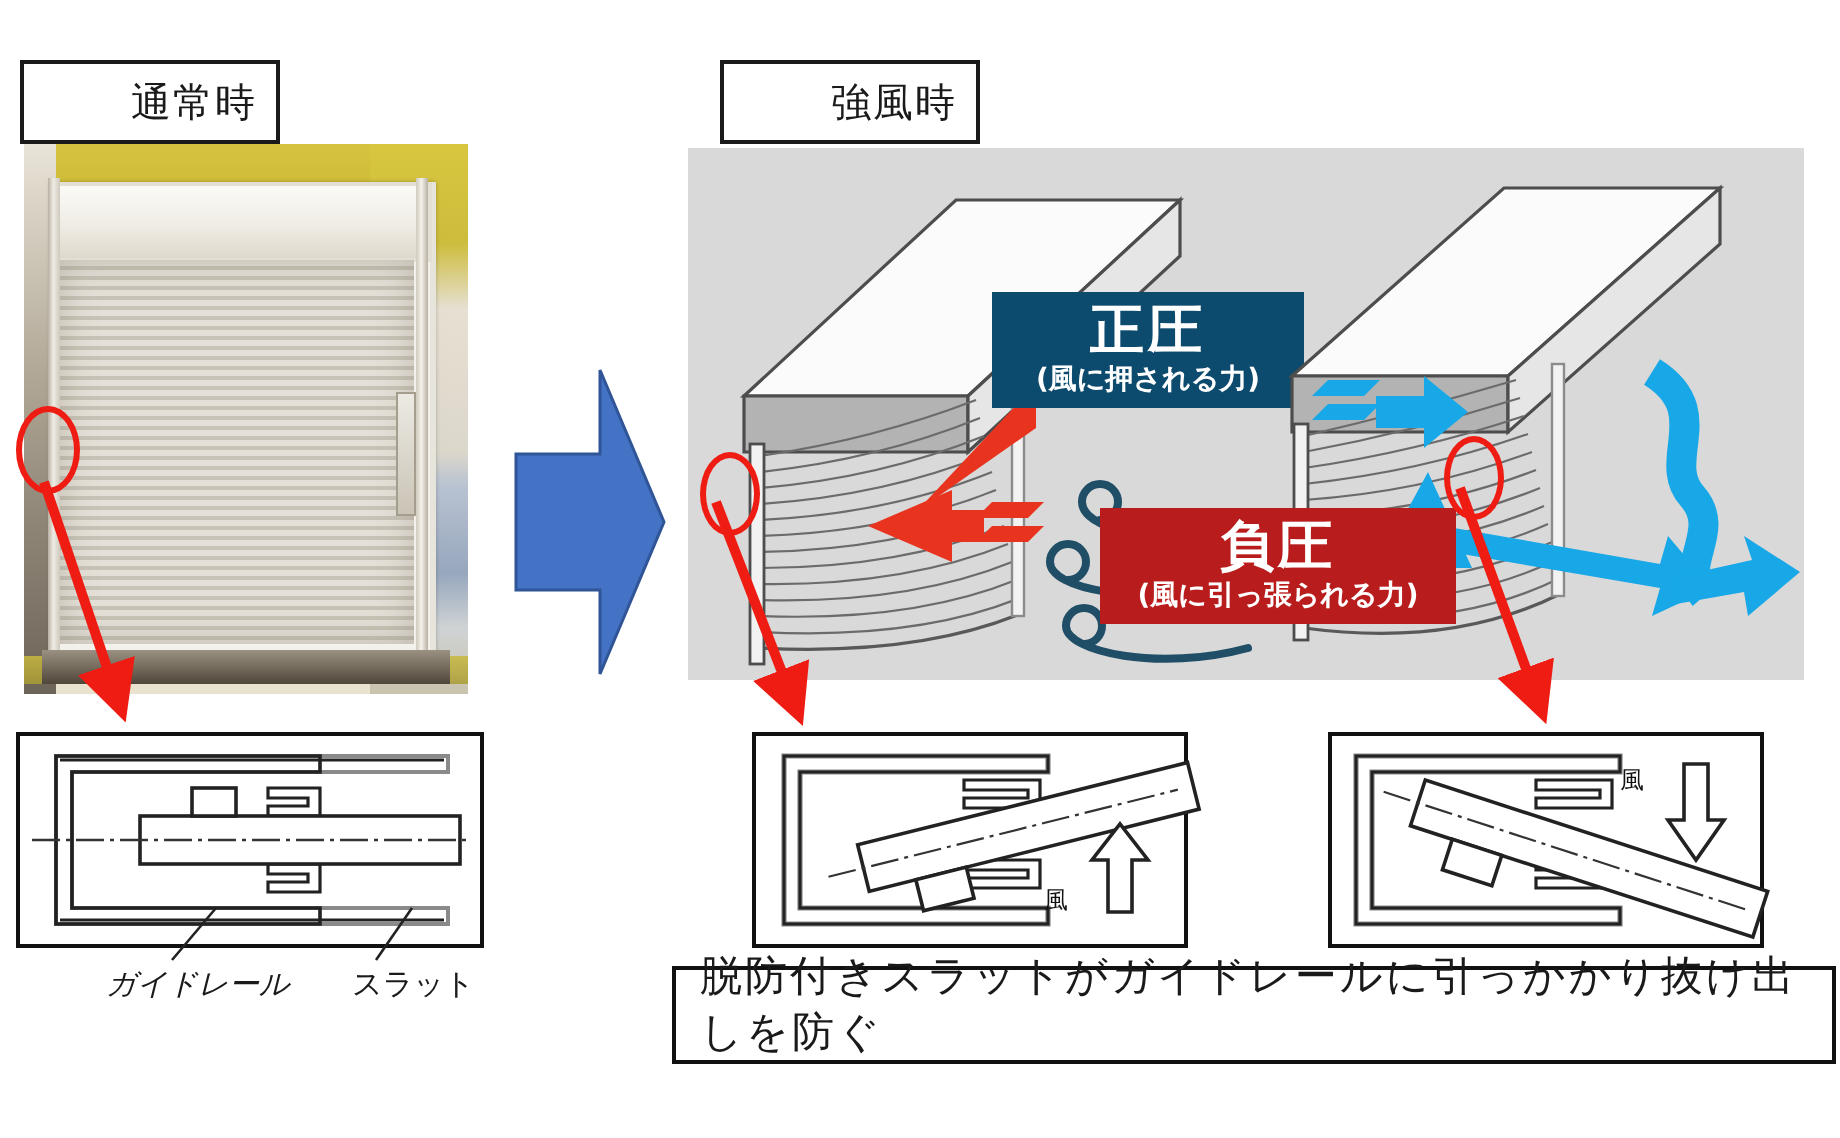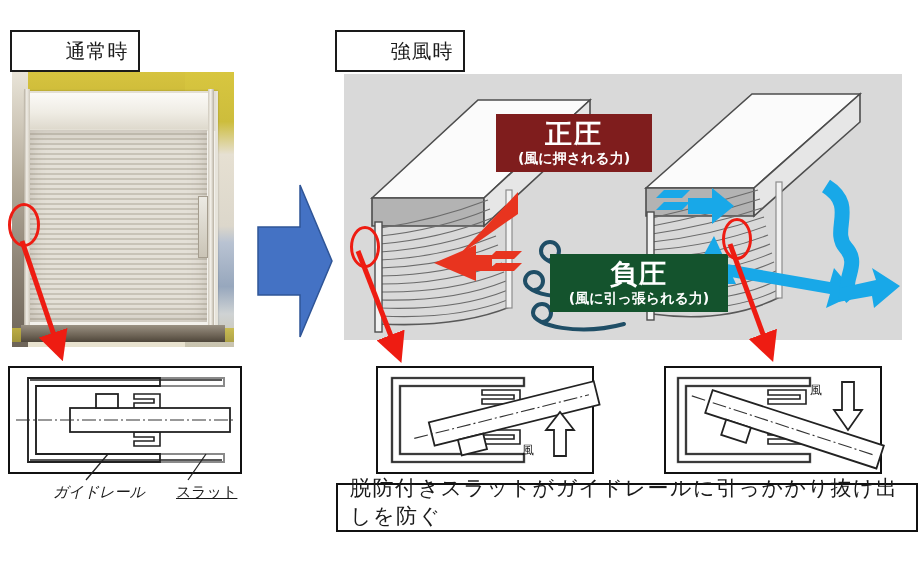--- a/index.html
+++ b/index.html
@@ -55,22 +55,22 @@
   .gpanel{background:#d9d9d9;}
 
   
   .callout{
     display:flex;flex-direction:column;align-items:center;justify-content:center;
     color:#ffffff;text-align:center;line-height:1.05;
     font-family:"DejaVu Sans","Liberation Sans",sans-serif;
   }
   .callout .big{font-size:27px;font-weight:bold;letter-spacing:2px;}
   .callout .small{font-size:14px;font-weight:bold;letter-spacing:0px;margin-top:2px;}
-  .c-red{background:#7f1d1d;}
-  .c-blue{background:#14532d;}
+  .c-red{background:#0c4a6e;margin-top:32px;}
+  .c-blue{background:#b91c1c;}
 
   
   .xsec{border:2px solid #111111;background:#ffffff;}
 
   
   .caption{
     border:2px solid #111111;background:#ffffff;
     display:flex;align-items:flex-end;
     font-size:21px;color:#1a1a1a;padding-left:12px;letter-spacing:1.5px;
     font-family:"DejaVu Sans","Liberation Sans",sans-serif;
@@ -133,29 +133,29 @@
   </svg>
 </div>
 
 <svg class="abs" style="left:40px;top:452px;width:210px;height:30px;" viewBox="0 0 210 30">
   <line x1="46" y1="28" x2="68" y2="2" stroke="#222" stroke-width="1.3"></line>
   <line x1="148" y1="28" x2="166" y2="2" stroke="#222" stroke-width="1.3"></line>
 </svg>
 <div class="abs lbl" style="left:53px;top:483px;font-style:italic;">
   <span>ガイドレール</span>
 </div>
-<div class="abs lbl" style="left:176px;top:483px;text-decoration:underline;">
+<div class="abs lbl" style="left:176px;top:483px;">
   <span>スラット</span>
 </div>
 
 <svg class="abs" style="left:256px;top:183px;width:78px;height:156px;" viewBox="0 0 78 156">
   <path d="M2,44 L44,44 L44,2 L76,78 L44,154 L44,112 L2,112 Z" fill="#4472c4" stroke="#2f5597" stroke-width="1.5"></path>
 </svg>
 
-<div class="abs chip" style="left:335px;top:30px;width:82px;height:38px;">
+<div class="abs chip" style="left:360px;top:30px;width:82px;height:38px;">
   <span>強風時</span>
 </div>
 
 <div class="abs gpanel" style="left:344px;top:74px;width:558px;height:266px;">
 
   <svg class="abs" style="left:6px;top:4px;width:300px;height:250px;" viewBox="0 0 300 250">
 
     <path d="M22,120 L128,22 L240,22 L134,120 Z" fill="#fbfbfb" stroke="#4d4d4d" stroke-width="1.6"></path>
     <path d="M22,120 L22,148 L134,148 L134,120 Z" fill="#b3b3b3" stroke="#4d4d4d" stroke-width="1.6"></path>
     <path d="M134,120 L240,22 L240,50 L134,148 Z" fill="#e6e6e6" stroke="#4d4d4d" stroke-width="1.6"></path>

